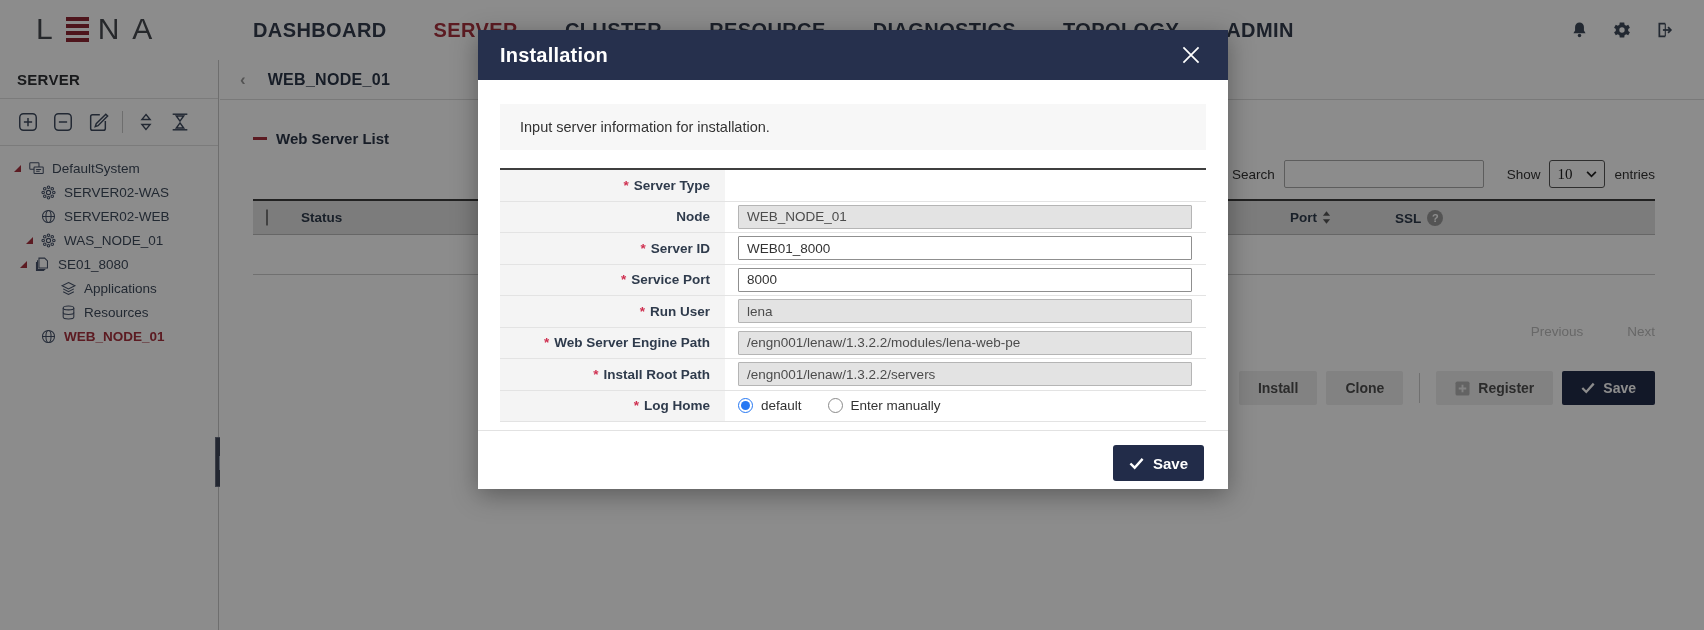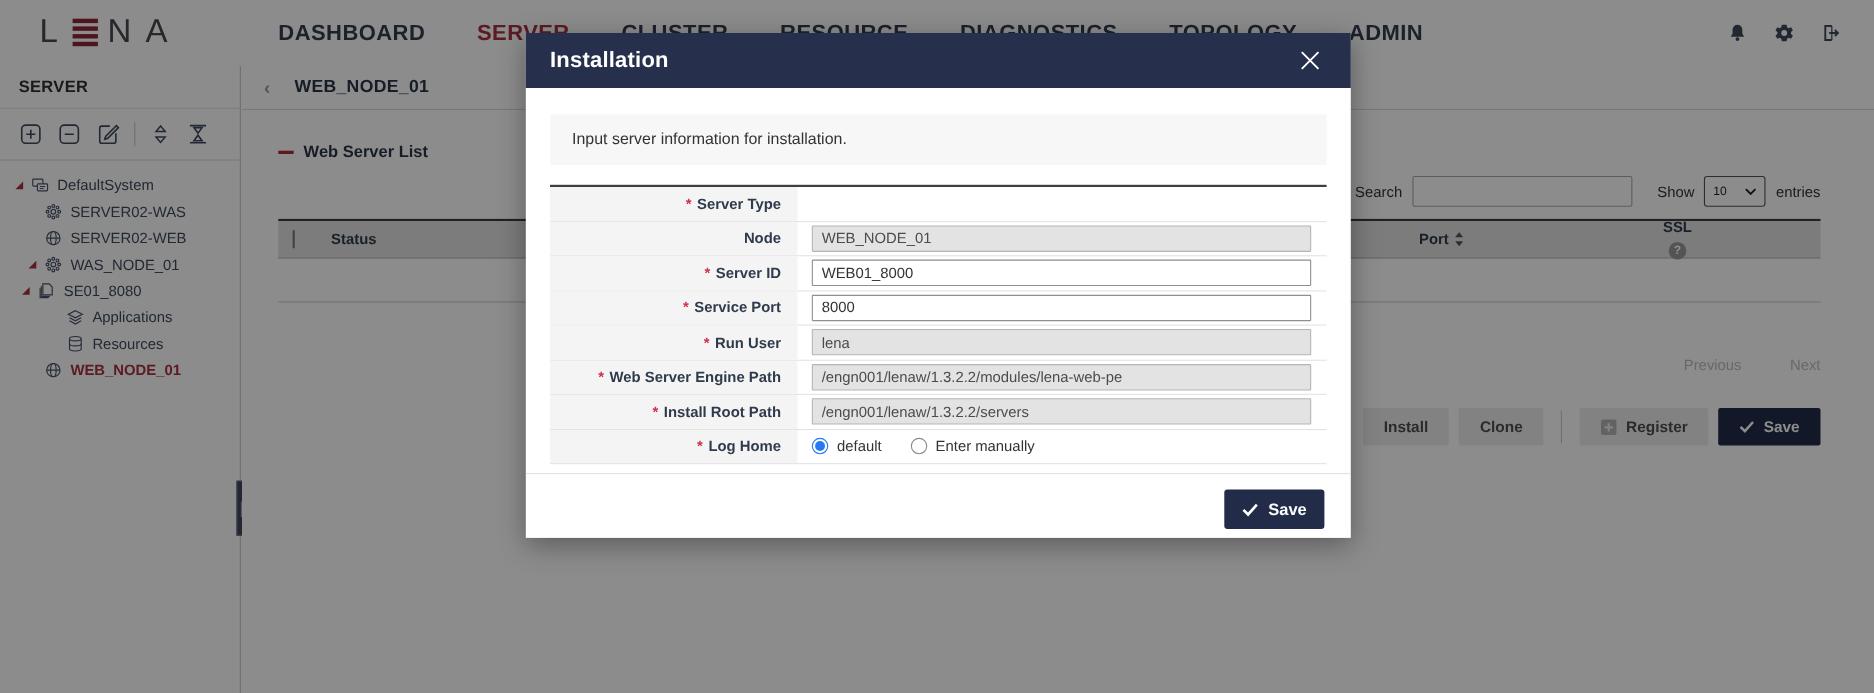--- a/index.html
+++ b/index.html
@@ -44,31 +44,31 @@
   .back-chevron { margin-left:20px; color:#9a9a9a; font-size:17px; font-weight:bold; cursor:pointer; }
   .page-title { margin-left:22px; font-size:16px; font-weight:bold; color:#2b3547; letter-spacing:.3px; }
   .content { padding:0 49px 0 33px; }
   .section-title { margin-top:30px; display:flex; align-items:center; font-size:15px; font-weight:bold; color:#2b3547; }
   .section-dash { width:14px; height:3px; background:#a8323e; margin-right:9px; }
   .controls { margin-top:13px; display:flex; justify-content:flex-end; align-items:center; gap:9px;
               font-size:13.5px; color:#333; }
   .search-input { width:200px; height:28px; border:1px solid #aaa; border-radius:2px; padding:0 8px;
                   font-size:13px; font-family:inherit; }
   .page-size { width:56px; height:28px; border:1px solid #555; border-radius:3px; display:flex;
-               align-items:center; justify-content:space-between; padding:0 7px; font-size:11px;
-               color:#222; cursor:pointer; background:#fff; }
+               align-items:center; justify-content:space-between; padding:0 7px; font-size:15px;
+               color:#222; cursor:pointer; background:#fff;font-family:Liberation Serif, serif; }
   .table { margin-top:11px; border-top:2px solid #3c3c3c; }
   .thead { height:34px; background:#e2e2e2; display:flex; align-items:center; font-size:13.5px;
            font-weight:bold; color:#2f3b4c; border-bottom:1px solid #bbb; }
   .col-check { width:48px; padding-left:13px; }
   .checkbox { width:15px; height:15px; border:1px solid #777; border-radius:2px; background:#fdfdfd; cursor:pointer; }
   .col-status { width:225px; }
   .col-flex { flex:1; }
   .col-port { width:105px; display:flex; align-items:center; gap:5px; }
-  .col-ssl { width:260px; display:flex; align-items:center; gap:6px;flex-direction:column; }
+  .col-ssl { width:260px; display:flex; align-items:flex-end; gap:6px; }
   .help-badge { width:16px; height:16px; border-radius:50%; background:#9a9a9a; color:#fff; font-size:11px;
                 font-weight:bold; display:flex; align-items:center; justify-content:center; cursor:pointer; }
   .tbody-row { height:40px; border-bottom:1px solid #ccc; }
   .pagination { margin-top:49px; display:flex; justify-content:flex-end; gap:44px;
                 font-size:13.5px; color:#bdbdbd; }
   .pagination span { cursor:pointer; }
   .actions { margin-top:32px; display:flex; justify-content:flex-end; align-items:center; gap:9px; }
   .btn { height:34px; padding:0 19px; background:#ededed; border:none; border-radius:2px;
          font-size:14px; font-weight:bold; color:#4f4f4f; font-family:inherit; cursor:pointer;
          display:flex; align-items:center; gap:8px; }

